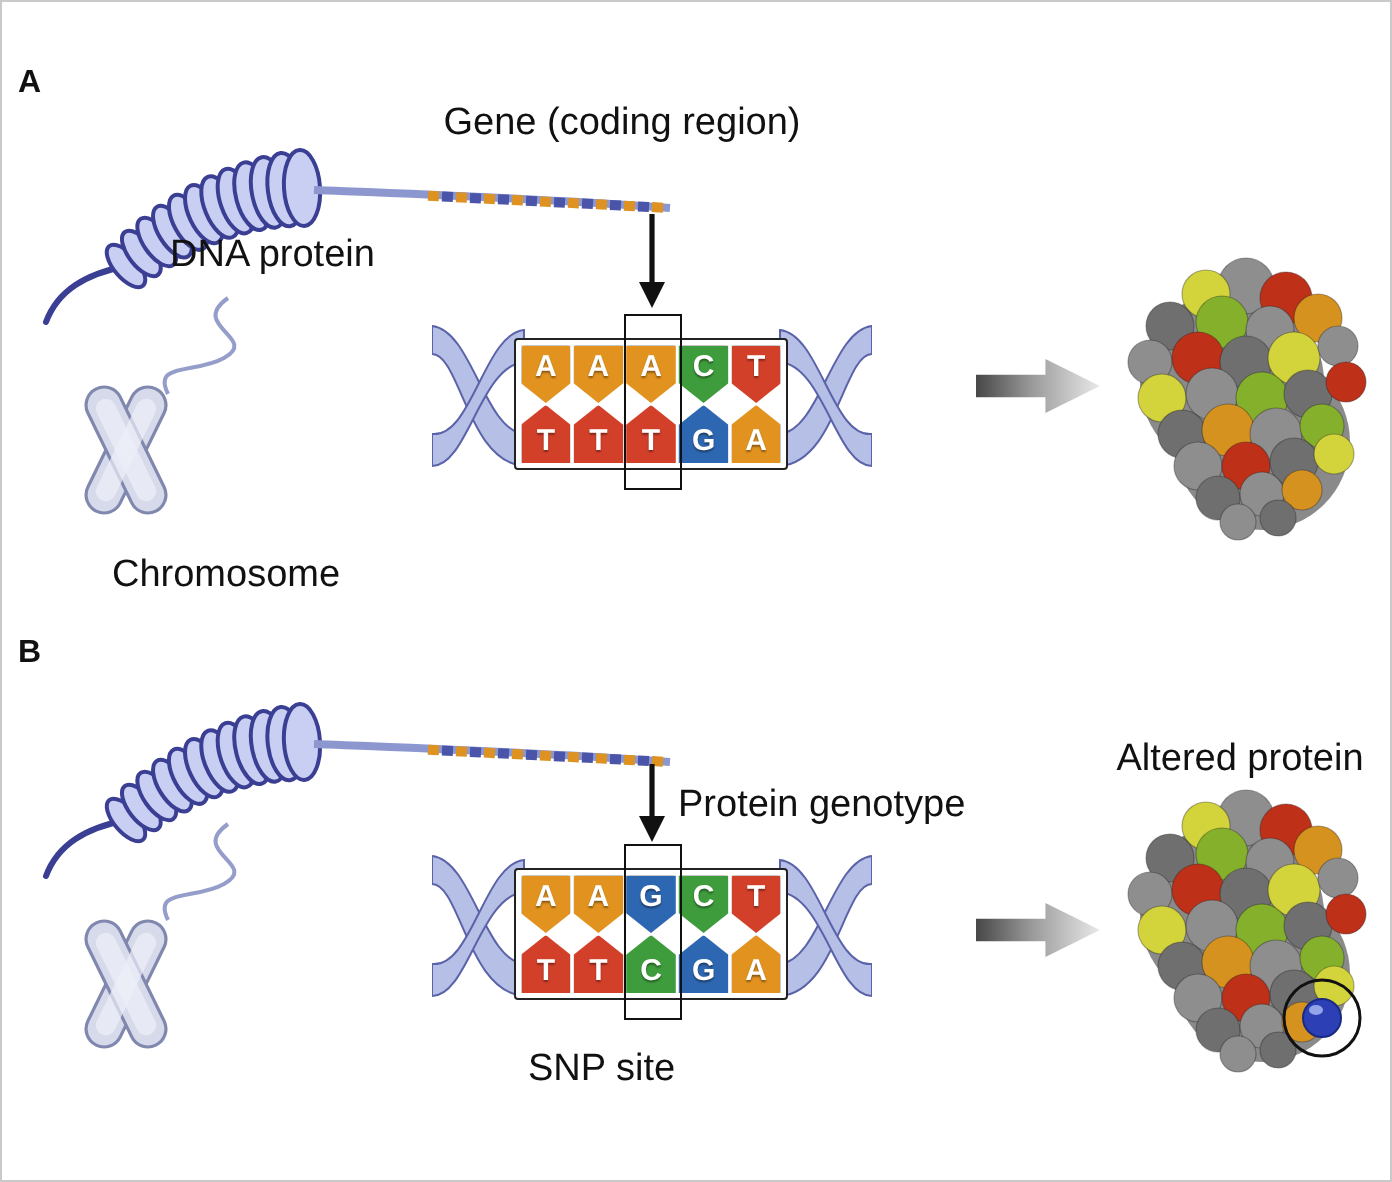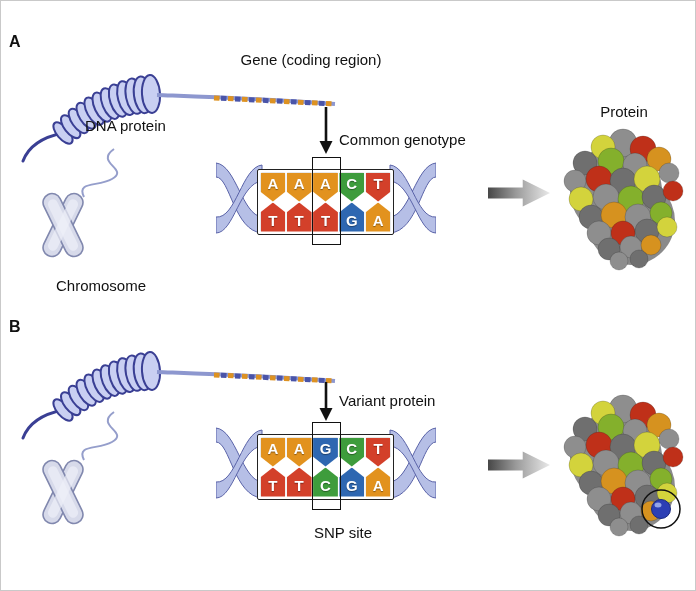--- a/index.html
+++ b/index.html
@@ -2,27 +2,27 @@
 <html><head>
 <meta charset="utf-8">
 <style>
   html,body{margin:0;padding:0;background:#fff;}
   body{font-family:"Liberation Sans","DejaVu Sans",sans-serif;color:#111;}
   .page{position:relative;width:694px;height:589px;border:1px solid #c9c9c9;background:#fff;overflow:hidden;}
   .panel{position:absolute;left:0;width:694px;}
   .panel-a{top:28px;height:285px;}
   .panel-b{top:313px;height:278px;}
   .panel-letter{position:absolute;left:8px;top:4px;font-weight:bold;font-size:16px;}
-  .lbl{position:absolute;font-size:15px;white-space:nowrap;}
+  .lbl{position:absolute;font-size:19px;white-space:nowrap;}
   .gene-lbl{left:220px;top:22px;width:180px;text-align:center;}
   .dna-lbl{left:84px;top:88px;}
   .chrom-lbl{left:20px;top:248px;margin-left:35px;}
   .geno-lbl-a{left:338px;top:102px;}
   .geno-lbl-b{left:338px;top:78px;}
-  .snp-lbl{left:282px;top:210px;width:120px;text-align:center;}
+  .snp-lbl{left:263px;top:210px;width:120px;}
   .protein-lbl-a{left:557px;top:74px;width:132px;text-align:center;}
   .protein-lbl-b{left:543px;top:55px;width:152px;text-align:center;}
 
   .coil-svg{position:absolute;overflow:visible;}
   .panel-a .coil-svg{left:8px;top:8px;}
   .panel-b .coil-svg{left:8px;top:0px;}
   .tether-svg{position:absolute;}
   .panel-a .tether-svg{left:55px;top:118px;}
   .panel-b .tether-svg{left:55px;top:96px;}
   .chrom-svg{position:absolute;}
@@ -113,21 +113,20 @@
     </svg>
 
     <div class="lbl gene-lbl">Gene (coding region)</div>
     <div class="lbl dna-lbl">DNA protein</div>
     <div class="lbl chrom-lbl">Chromosome</div>
 
     <svg class="down-arrow" width="18" height="48" viewBox="0 0 18 48">
       <line x1="9" y1="0" x2="9" y2="36" stroke="#111" stroke-width="2.6"></line>
       <polygon points="2.5,34 15.5,34 9,47" fill="#111"></polygon>
     </svg>
-    <div class="lbl geno-lbl-a">Common genotype</div>
 
     <div class="helix">
       <svg class="ribbons" width="220" height="90" viewBox="0 0 220 90">
           <g>
             <path d="M0,6 C20,8 26,58 46,60 L46,76 C18,74 14,20 0,20 Z" fill="#b6bfe6" stroke="#5a63a8" stroke-width="1"></path>
             <path d="M0,60 C20,62 26,10 46,8 L46,24 C24,26 18,76 0,76 Z" fill="#b6bfe6" stroke="#5a63a8" stroke-width="1"></path>
           </g>
           <g transform="translate(220,0) scale(-1,1)">
             <path d="M0,6 C20,8 26,58 46,60 L46,76 C18,74 14,20 0,20 Z" fill="#b6bfe6" stroke="#5a63a8" stroke-width="1"></path>
             <path d="M0,60 C20,62 26,10 46,8 L46,24 C24,26 18,76 0,76 Z" fill="#b6bfe6" stroke="#5a63a8" stroke-width="1"></path>
@@ -146,21 +145,20 @@
           <div class="base bottom" style="background: rgb(211, 64, 42);">T</div>
           <div class="base bottom" style="background: rgb(211, 64, 42);">T</div>
           <div class="base bottom" style="background: rgb(46, 103, 177);">G</div>
           <div class="base bottom" style="background: rgb(226, 146, 30);">A</div>
         </div>
       </div>
       <div class="snp-outline"></div>
     </div>
 
     <div class="flow"></div>
-    <div class="lbl protein-lbl-a">Protein</div>
     <svg class="protein-svg" width="142" height="156" viewBox="0 0 142 156">
         <circle cx="65" cy="70" r="46" fill="#8a8a8a"></circle>
         <circle cx="80" cy="100" r="44" fill="#8a8a8a"></circle>
         <circle cx="72" cy="22" r="14" fill="#8e8e8e" stroke="rgba(30,30,30,.35)" stroke-width="0.6"></circle>
         <circle cx="52" cy="26" r="12" fill="#d3d33c" stroke="rgba(30,30,30,.35)" stroke-width="0.6"></circle>
         <circle cx="92" cy="28" r="13" fill="#bf3019" stroke="rgba(30,30,30,.35)" stroke-width="0.6"></circle>
         <circle cx="34" cy="42" r="12" fill="#6f6f6f" stroke="rgba(30,30,30,.35)" stroke-width="0.6"></circle>
         <circle cx="60" cy="40" r="13" fill="#84b02c" stroke="rgba(30,30,30,.35)" stroke-width="0.6"></circle>
         <circle cx="84" cy="44" r="12" fill="#8e8e8e" stroke="rgba(30,30,30,.35)" stroke-width="0.6"></circle>
         <circle cx="108" cy="38" r="12" fill="#d6921f" stroke="rgba(30,30,30,.35)" stroke-width="0.6"></circle>
@@ -235,21 +233,21 @@
         <rect x="-9" y="-34" width="18" height="68" rx="9" transform="rotate(-26)" fill="#d7daea" stroke="#8188ae" stroke-width="1.6"></rect>
         <rect x="-5" y="-28" width="10" height="56" rx="5" transform="rotate(26)" fill="#eef0f8" opacity="0.7"></rect>
         <rect x="-5" y="-28" width="10" height="56" rx="5" transform="rotate(-26)" fill="#eef0f8" opacity="0.7"></rect>
       </g>
     </svg>
 
     <svg class="down-arrow" width="18" height="40" viewBox="0 0 18 40">
       <line x1="9" y1="0" x2="9" y2="28" stroke="#111" stroke-width="2.6"></line>
       <polygon points="2.5,26 15.5,26 9,39" fill="#111"></polygon>
     </svg>
-    <div class="lbl geno-lbl-b">Variant protein</div>
+    <div class="lbl geno-lbl-b">Protein genotype</div>
 
     <div class="helix">
       <svg class="ribbons" width="220" height="90" viewBox="0 0 220 90">
           <g>
             <path d="M0,6 C20,8 26,58 46,60 L46,76 C18,74 14,20 0,20 Z" fill="#b6bfe6" stroke="#5a63a8" stroke-width="1"></path>
             <path d="M0,60 C20,62 26,10 46,8 L46,24 C24,26 18,76 0,76 Z" fill="#b6bfe6" stroke="#5a63a8" stroke-width="1"></path>
           </g>
           <g transform="translate(220,0) scale(-1,1)">
             <path d="M0,6 C20,8 26,58 46,60 L46,76 C18,74 14,20 0,20 Z" fill="#b6bfe6" stroke="#5a63a8" stroke-width="1"></path>
             <path d="M0,60 C20,62 26,10 46,8 L46,24 C24,26 18,76 0,76 Z" fill="#b6bfe6" stroke="#5a63a8" stroke-width="1"></path>
@@ -269,20 +267,21 @@
           <div class="base bottom" style="background: rgb(62, 156, 60);">C</div>
           <div class="base bottom" style="background: rgb(46, 103, 177);">G</div>
           <div class="base bottom" style="background: rgb(226, 146, 30);">A</div>
         </div>
       </div>
       <div class="snp-outline"></div>
     </div>
     <div class="lbl snp-lbl">SNP site</div>
 
     <div class="flow"></div>
+    <div class="lbl protein-lbl-b">Altered protein</div>
     <svg class="protein-svg protein-variant" width="142" height="156" viewBox="0 0 142 156">
         <circle cx="65" cy="70" r="46" fill="#8a8a8a"></circle>
         <circle cx="80" cy="100" r="44" fill="#8a8a8a"></circle>
         <circle cx="72" cy="22" r="14" fill="#8e8e8e" stroke="rgba(30,30,30,.35)" stroke-width="0.6"></circle>
         <circle cx="52" cy="26" r="12" fill="#d3d33c" stroke="rgba(30,30,30,.35)" stroke-width="0.6"></circle>
         <circle cx="92" cy="28" r="13" fill="#bf3019" stroke="rgba(30,30,30,.35)" stroke-width="0.6"></circle>
         <circle cx="34" cy="42" r="12" fill="#6f6f6f" stroke="rgba(30,30,30,.35)" stroke-width="0.6"></circle>
         <circle cx="60" cy="40" r="13" fill="#84b02c" stroke="rgba(30,30,30,.35)" stroke-width="0.6"></circle>
         <circle cx="84" cy="44" r="12" fill="#8e8e8e" stroke="rgba(30,30,30,.35)" stroke-width="0.6"></circle>
         <circle cx="108" cy="38" r="12" fill="#d6921f" stroke="rgba(30,30,30,.35)" stroke-width="0.6"></circle>

